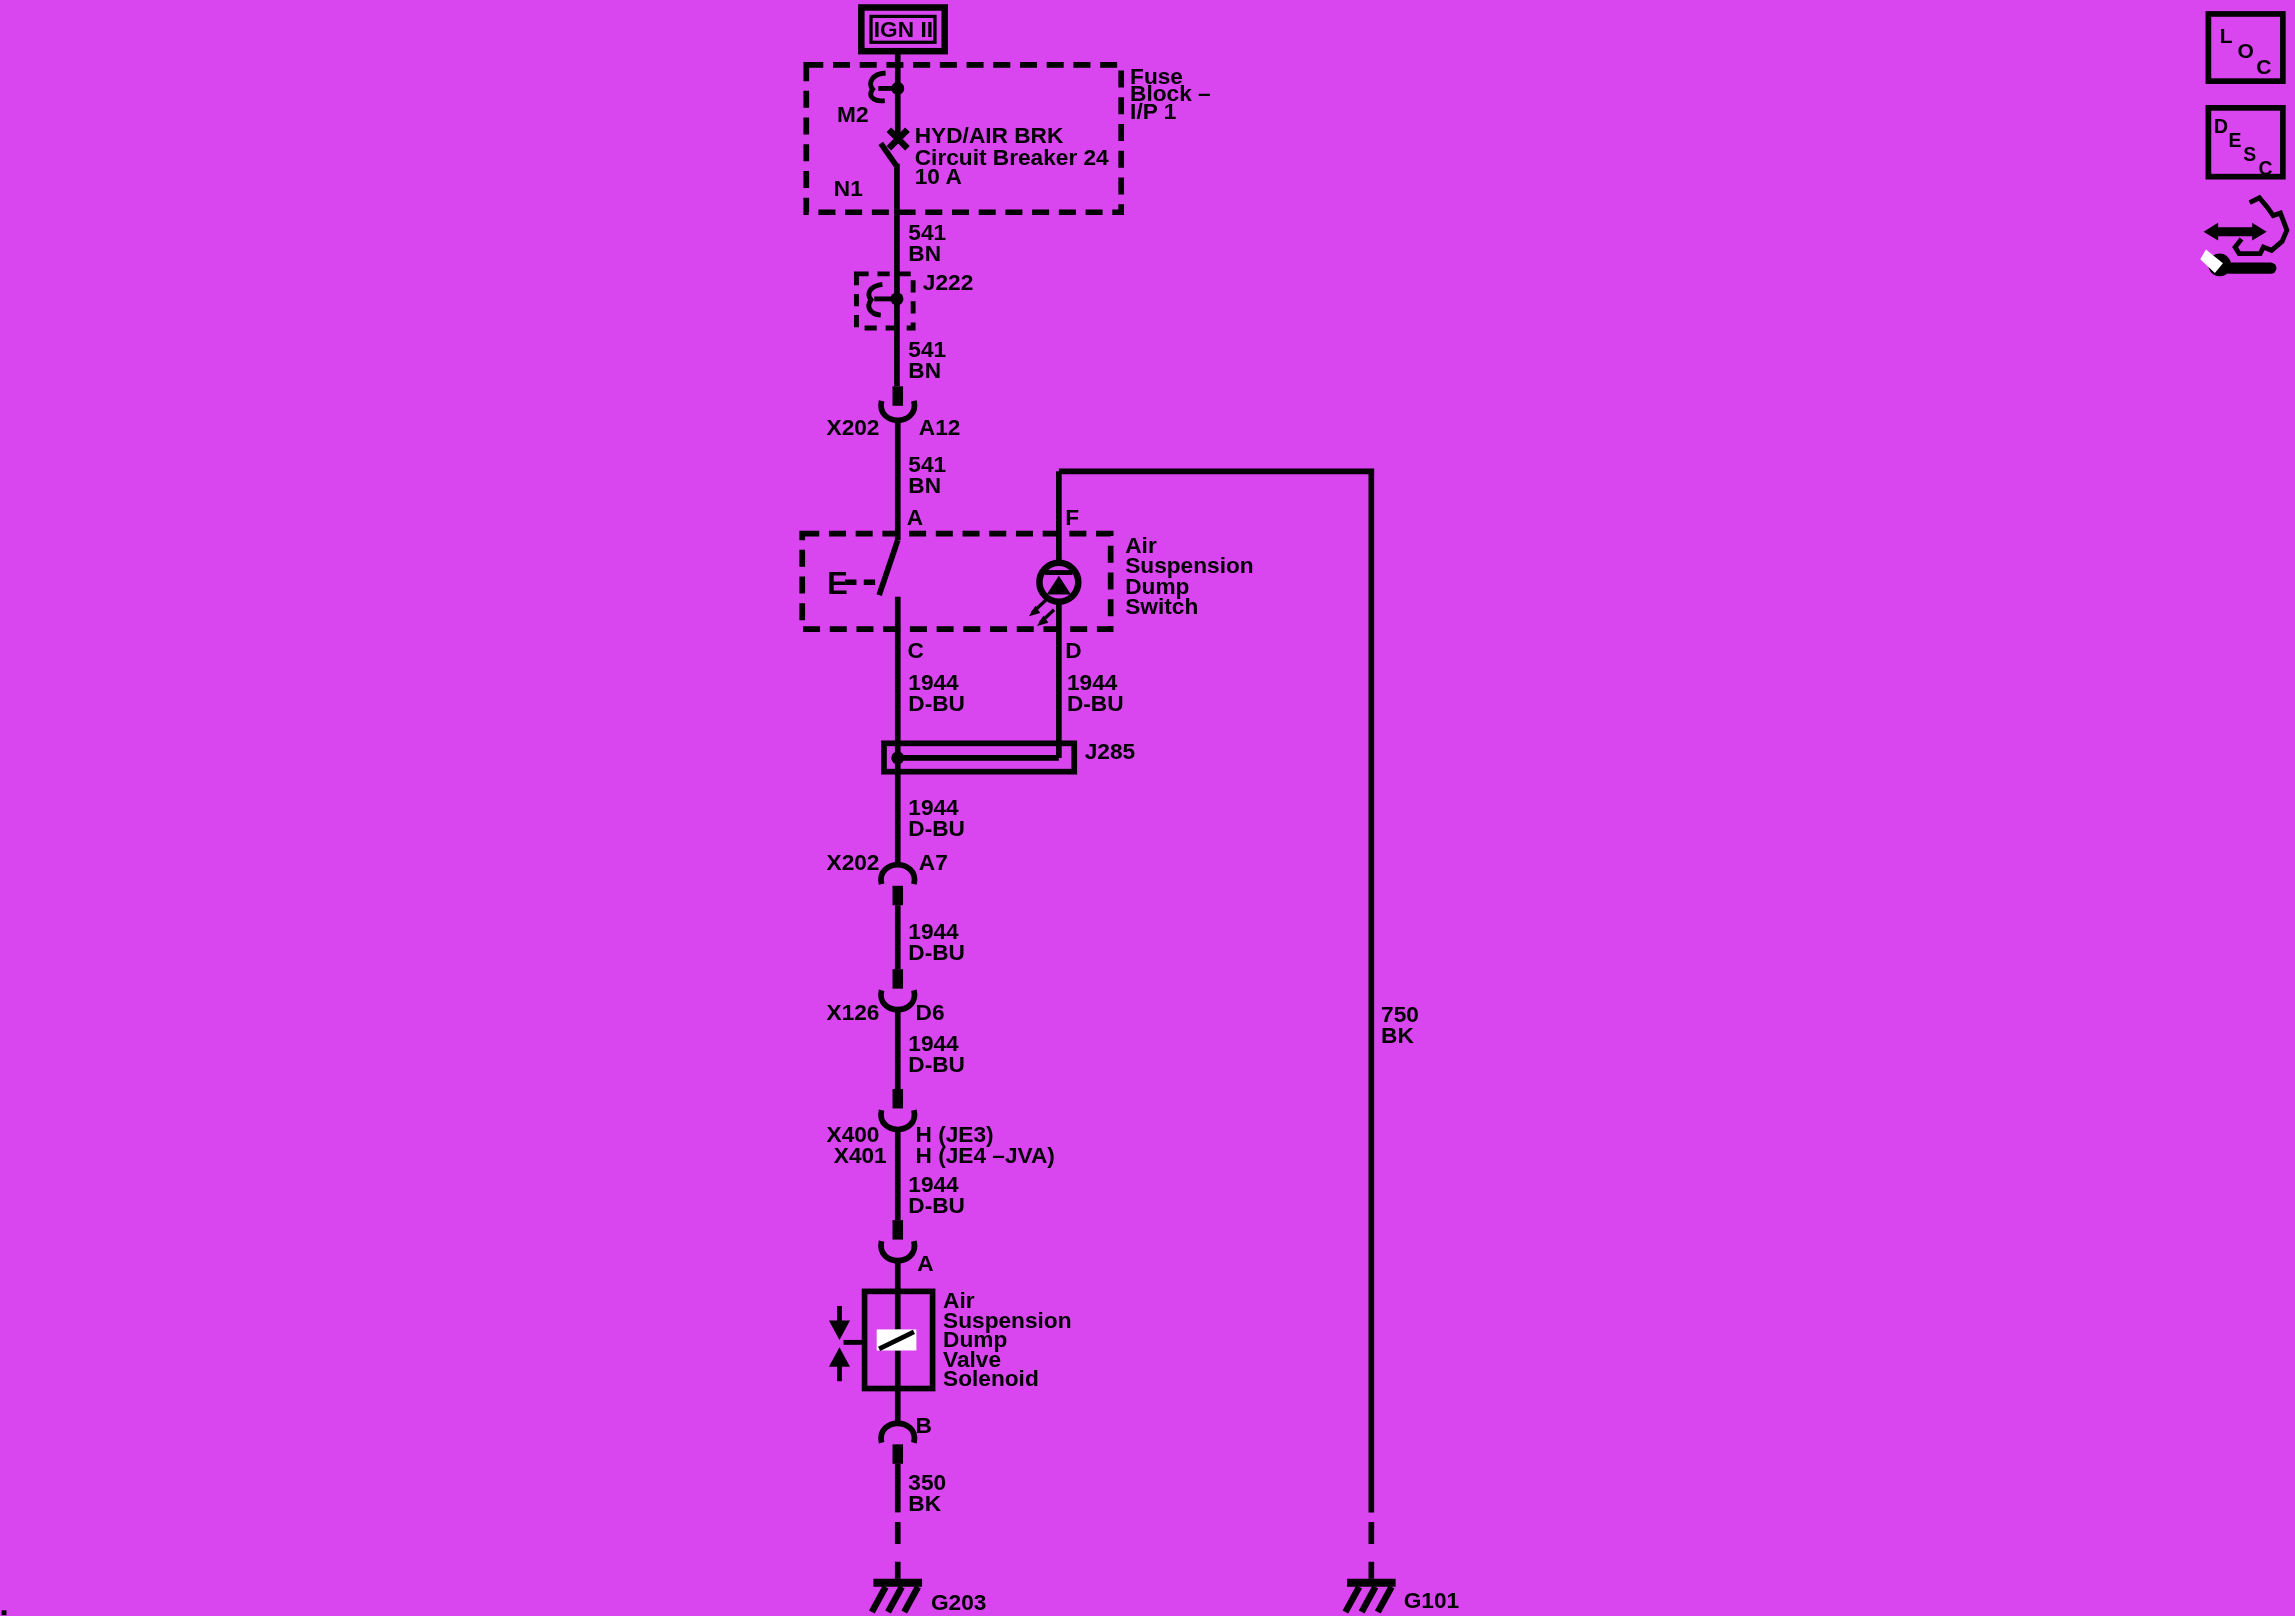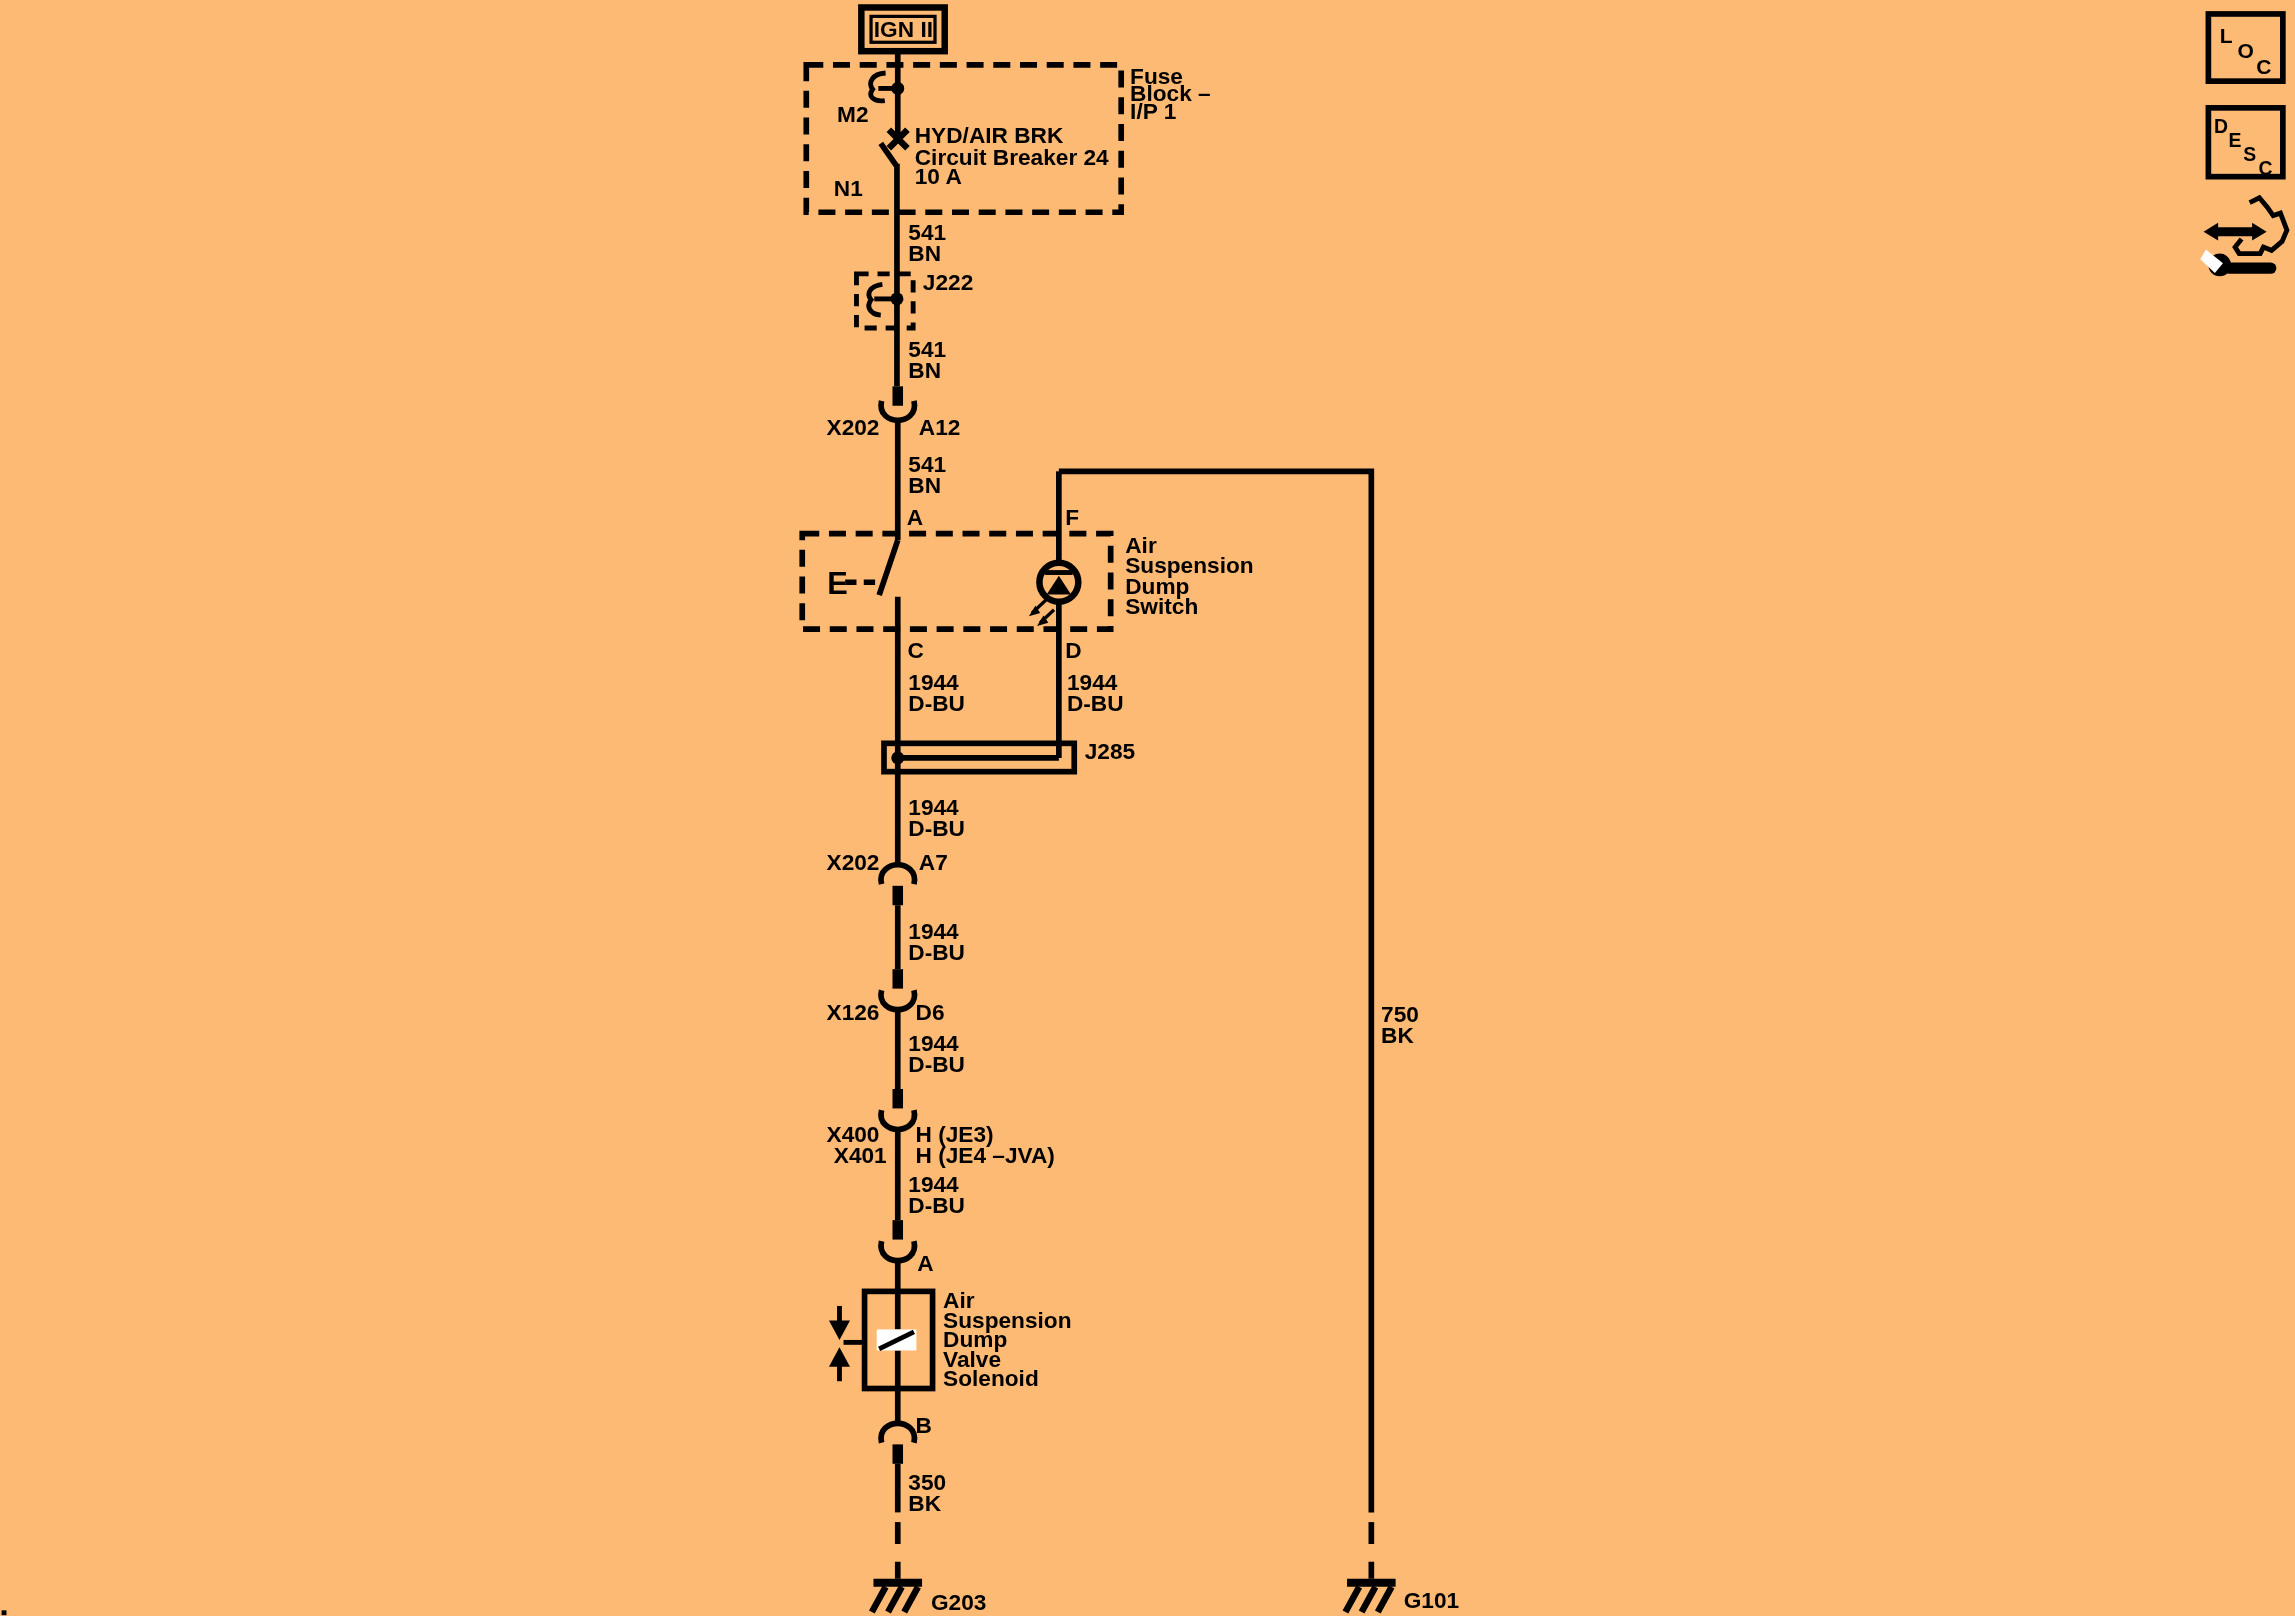--- a/index.html
+++ b/index.html
@@ -1,17 +1,17 @@
 <!DOCTYPE html>
 <html style="font-size:13px"><head>
 <meta charset="utf-8">
 <title>Wiring Diagram</title>
 <style>
   html,body{margin:0;padding:0;background:#fff;}
-  .canvas{position:relative;width:2295px;height:1617px;background:#fdba74;overflow:hidden;text-align:right;}
+  .canvas{position:relative;width:2295px;height:1617px;background:#d946ef;overflow:hidden;text-align:right;}
   svg{display:block;}
   .t{font-family:"Liberation Sans",sans-serif;font-weight:bold;font-size:28px;fill:#000;}
   .t-mid{text-anchor:middle;}
   .t-e{font-size:38px;}
   .t-icon{font-size:26px;}
   .t-icon2{font-size:24px;}
   .w{stroke:#000;stroke-width:7;fill:none;}
   .w8{stroke:#000;stroke-width:8;fill:none;}
   .w6{stroke:#000;stroke-width:6;fill:none;}
   .w4{stroke:#000;stroke-width:4;fill:none;}

